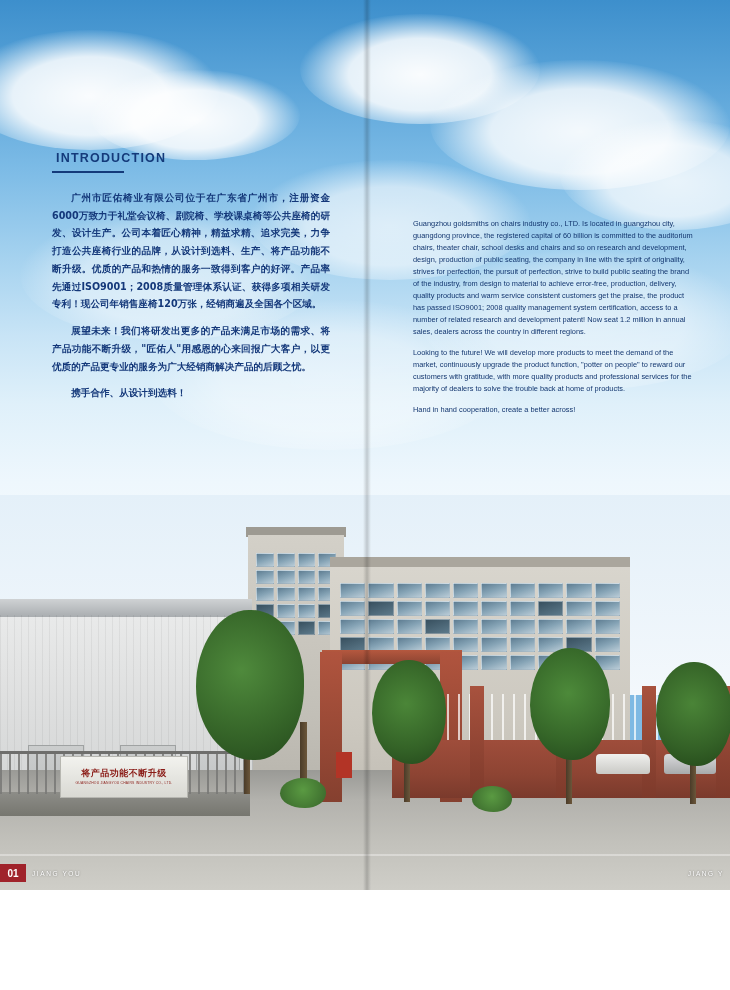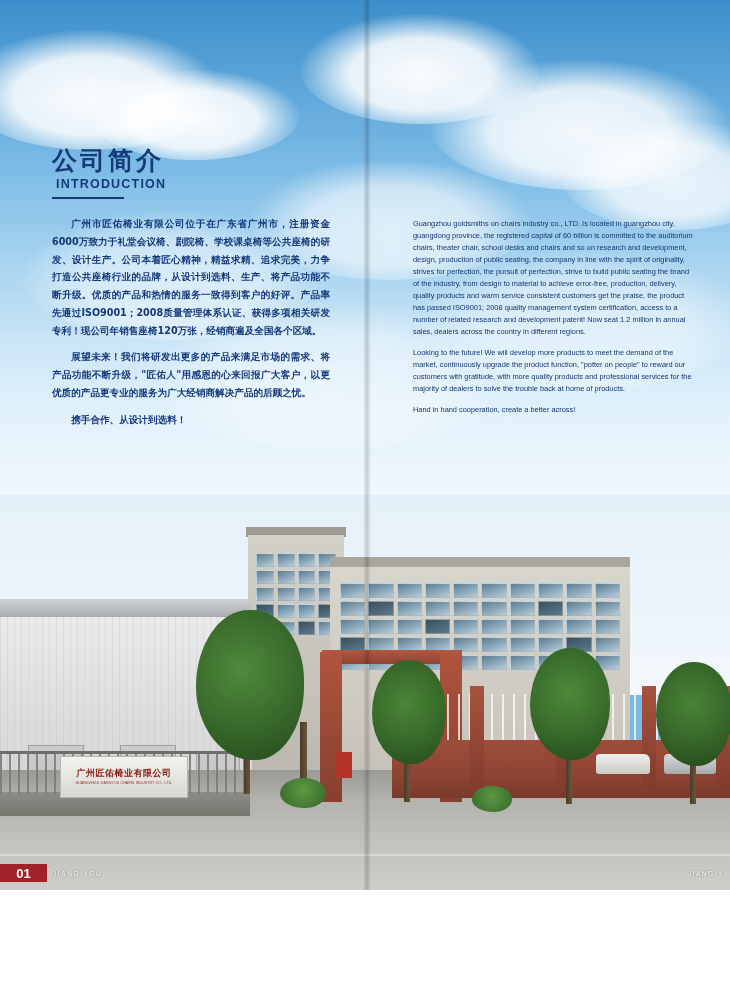--- a/index.html
+++ b/index.html
@@ -278,25 +278,25 @@
   }
   
   #footer-left {
     position: absolute;
     left: 0; top: 862px; width: 363px; height: 22px;
     z-index: 7;
     display: flex;
     align-items: center;
   }
   #pagenum-box {
-    width: 47px; height: 18px;
+    width: 26px; height: 18px;
     background: #a0232b;
     color: #ffffff;
     font-family: "Liberation Sans", sans-serif;
-    font-size: 13px;
+    font-size: 10px;
     font-weight: bold;
     display: flex;
     align-items: center;
     justify-content: center;
   }
   .footer-brand {
     font-family: "Liberation Sans", sans-serif;
     font-size: 6.5px;
     color: #ffffff;
     letter-spacing: 1.6px;
@@ -332,21 +332,20 @@
     <div class="cloud" style="left:90px; top:70px; width:210px; height:90px;"></div>
     <div class="cloud" style="left:300px; top:14px; width:240px; height:110px;"></div>
     <div class="cloud" style="left:430px; top:60px; width:300px; height:130px; opacity:0.95;"></div>
     <div class="cloud" style="left:560px; top:120px; width:230px; height:110px; opacity:0.85;"></div>
     <div class="cloud" style="left:250px; top:160px; width:280px; height:120px; opacity:0.7;"></div>
     <div class="cloud" style="left:20px; top:210px; width:300px; height:130px; opacity:0.55;"></div>
     <div class="cloud" style="left:420px; top:250px; width:330px; height:140px; opacity:0.5;"></div>
     <div class="cloud" style="left:150px; top:300px; width:360px; height:150px; opacity:0.45;"></div>
 
     <div id="left-col">
-      <h1 id="title-cn">公司简介</h1>
       <div id="title-en">INTRODUCTION</div>
       <div id="title-rule"></div>
       <div id="cn-body">
         <p class="cn-para">广州市匠佑椅业有限公司位于在广东省广州市，注册资金6000万致力于礼堂会议椅、剧院椅、学校课桌椅等公共座椅的研发、设计生产。公司本着匠心精神，精益求精、追求完美，力争打造公共座椅行业的品牌，从设计到选料、生产、将产品功能不断升级。优质的产品和热情的服务一致得到客户的好评。产品率先通过ISO9001；2008质量管理体系认证、获得多项相关研发专利！现公司年销售座椅120万张，经销商遍及全国各个区域。</p>
         <p class="cn-para">展望未来！我们将研发出更多的产品来满足市场的需求、将产品功能不断升级，"匠佑人"用感恩的心来回报广大客户，以更优质的产品更专业的服务为广大经销商解决产品的后顾之忧。</p>
         <p class="cn-para">携手合作、从设计到选料！</p>
       </div>
     </div>
 
     <div id="right-col">
@@ -447,21 +446,21 @@
       <div class="bay-door" style="left:120px; top:250px; width:54px; height:88px;"></div>
       <div class="bay-door" style="left:196px; top:258px; width:42px; height:80px;"></div>
 
       <div class="ground"></div>
       <div class="road-line"></div>
 
       <div class="wall-low"></div>
       <div class="rail-left"></div>
       <div class="rail-top"></div>
       <div class="signboard">
-        <div class="sign-cn">广州匠佑椅业有限公司</div>
+        <div class="sign-cn">将产品功能不断升级</div>
         <div class="sign-en">GUANGZHOU JIANGYOU CHAIRS INDUSTRY CO., LTD.</div>
       </div>
 
       <div class="gate-beam"></div>
       <div class="gate-col" style="left:320px;"></div>
       <div class="gate-col" style="left:440px;"></div>
 
       <div class="fence-wall"></div>
       <div class="fence-rails"></div>
       <div class="pillar" style="left:470px;"></div>

